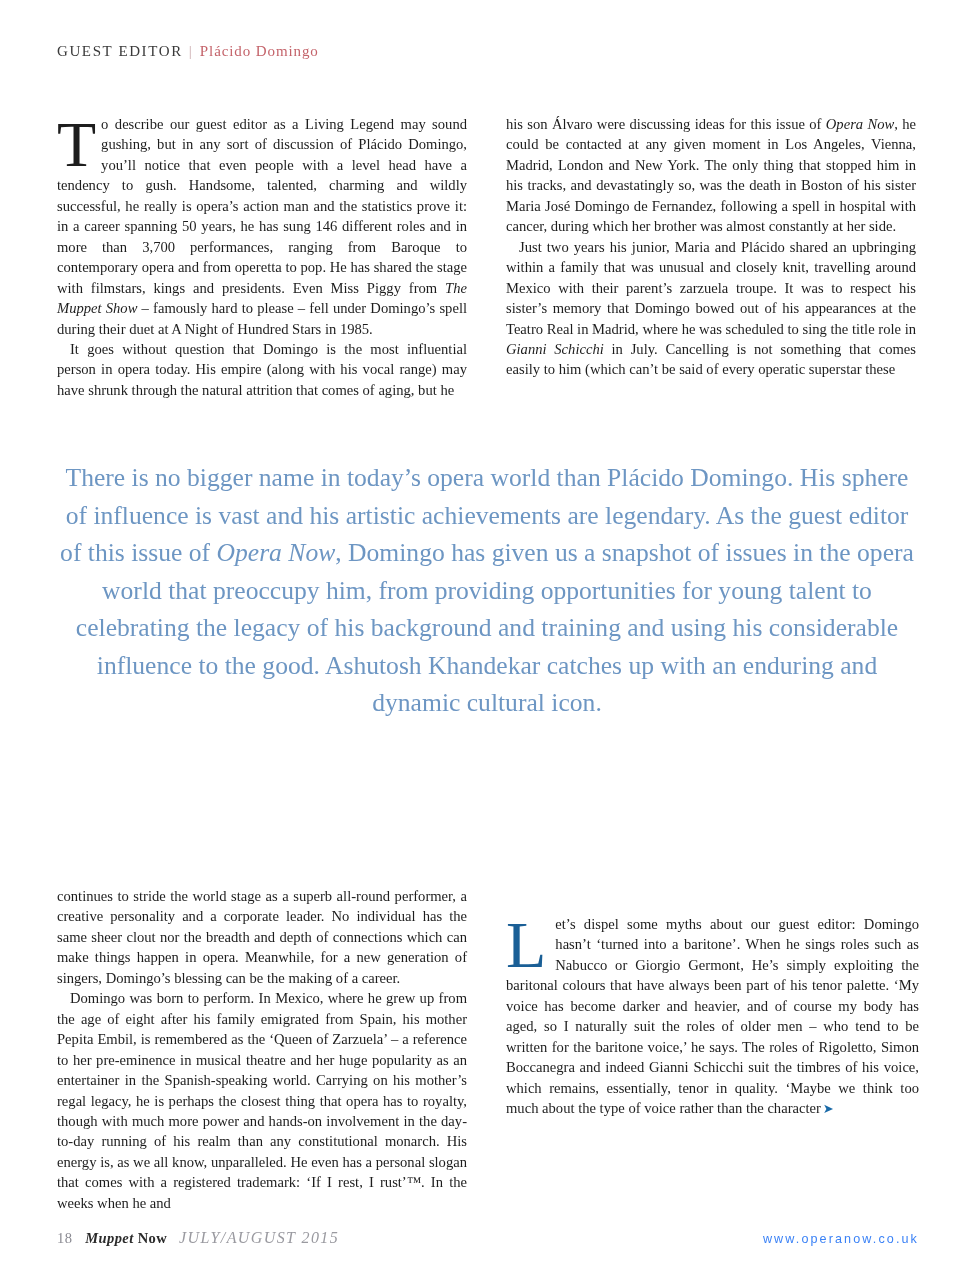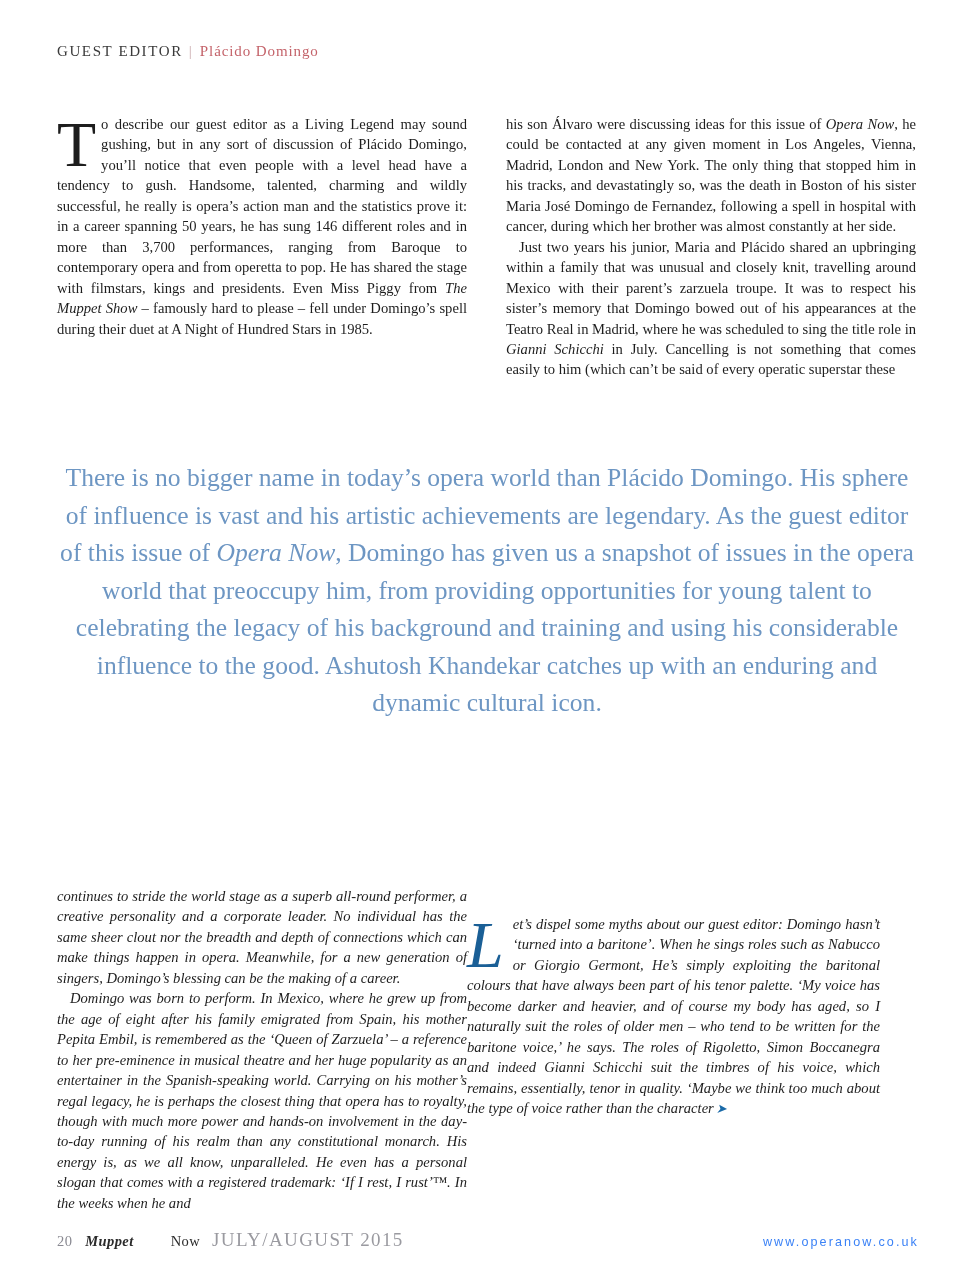--- a/index.html
+++ b/index.html
@@ -118,21 +118,21 @@
   }
   .standfirst em { font-style: italic; }
 
   
   .bot-cols {
     position: absolute;
     left: 57px;
     top: 886px;
     width: 862px;
     display: flex;
-    font-style: italic;
+    gap: 39px;
   }
   .bot-cols .col { width: 410px; }
   .bot-cols .col.right { width: 413px; }
   .bot-cols p {
     margin: 0;
     font-size: 14.6px;
     line-height: 20.45px;
     text-align: justify;
     color: #1d1d1d;
   }
@@ -156,25 +156,26 @@
   }
   .folio {
     font-size: 14.5px;
     color: #7d7d85;
     letter-spacing: 0.4px;
     white-space: nowrap;
   }
   .folio .pagenum { color: #8a8a92; margin-right: 13px; }
   .folio .mast { color: #2b2b2b; margin-right: 12px; }
   .folio .mast .op { font-style: italic; font-weight: bold; }
-  .folio .mast .nw { font-weight: normal; font-style: normal; margin-left: 33px; }
+  .folio .mast .nw { font-weight: bold; font-style: normal; }
   .folio .issue {
     color: #9a9aa0;
     letter-spacing: 1.4px;
-    font-size: 19px;
+    font-size: 16px;
+    font-style: italic;
   }
   .weburl {
     color: #3b82f6;
     font-size: 12.6px;
     letter-spacing: 2.1px;
     font-family: "Liberation Sans", "DejaVu Sans", sans-serif;
     white-space: nowrap;
   }
 
   em, .ital { font-style: italic; margin-top: 24px; }
@@ -184,20 +185,21 @@
 
 <div class="page">
 
   <div class="runhead">
     <span class="rh-label">GUEST EDITOR</span><span class="rh-sep">|</span><span class="rh-name">Plácido Domingo</span>
   </div>
 
   <div class="top-cols">
     <div class="col left">
       <p><span class="dropcap-t">T</span><span>o describe our guest editor as a Living Legend may sound gushing, but in any sort of discussion of Plácido Domingo, you’ll notice that even people with a level head have a tendency to gush. Handsome, talented, charming and wildly successful, he really is opera’s action man and the statistics prove it: in a career spanning 50 years, he has sung 146 different roles and in more than 3,700 performances, ranging from Baroque to contemporary opera and from operetta to pop. He has shared the stage with filmstars, kings and presidents. Even Miss Piggy from </span><em>The Muppet Show</em><span> – famously hard to please – fell under Domingo’s spell during their duet at A Night of Hundred Stars in 1985.</span></p>
+      <p class="indent">It goes without question that Domingo is the most influential person in opera today. His empire (along with his vocal range) may have shrunk through the natural attrition that comes of aging, but he</p>
     </div>
     <div class="col right">
       <p><span>his son Álvaro were discussing ideas for this issue of </span><em>Opera Now</em><span>, he could be contacted at any given moment in Los Angeles, Vienna, Madrid, London and New York. The only thing that stopped him in his tracks, and devastatingly so, was the death in Boston of his sister Maria José Domingo de Fernandez, following a spell in hospital with cancer, during which her brother was almost constantly at her side.</span></p>
       <p class="indent"><span>Just two years his junior, Maria and Plácido shared an upbringing within a family that was unusual and closely knit, travelling around Mexico with their parent’s zarzuela troupe. It was to respect his sister’s memory that Domingo bowed out of  his appearances at the Teatro Real in Madrid, where he was scheduled to sing the title role in </span><em>Gianni Schicchi</em><span> in July. Cancelling is not something that comes easily to him (which can’t be said of every operatic superstar these</span></p>
     </div>
   </div>
 
   <div class="headline-block">
     <div class="standfirst"><span>There is no bigger name in today’s opera world than Plácido Domingo. His sphere of influence is vast and his artistic achievements are legendary. As the guest editor of this issue of </span><em>Opera Now</em><span>, Domingo has given us a snapshot of issues in the opera world that preoccupy him, from providing opportunities for young talent to celebrating the legacy of his background and training and using his considerable influence to the good. Ashutosh Khandekar catches up with an enduring and dynamic cultural icon.</span></div>
   </div>
@@ -208,18 +210,18 @@
       <p class="indent">Domingo was born to perform. In Mexico, where he grew up from the age of eight after his family emigrated from Spain, his mother Pepita Embil, is remembered as the ‘Queen of Zarzuela’ – a reference to her pre-eminence in musical theatre and her huge popularity as an entertainer in the Spanish-speaking world. Carrying on his mother’s regal legacy, he is perhaps the closest thing that opera has to royalty, though with much more power and hands-on involvement in the day-to-day running of his realm than any constitutional monarch. His energy is, as we all know, unparalleled. He even has a personal slogan that comes with a registered trademark: ‘If I rest, I rust’™. In the weeks when he and</p>
     </div>
     <div class="col right">
       <div class="gap-block"></div>
       <p><span class="dropcap-l">L</span><span>et’s dispel some myths about our guest editor: Domingo hasn’t ‘turned into a baritone’. When he sings roles such as Nabucco or Giorgio Germont, He’s simply exploiting the baritonal colours that have always been part of his tenor palette. ‘My voice has become darker and heavier, and of course my body has aged, so I naturally suit the roles of older men – who tend to be written for the baritone voice,’ he says. The roles of Rigoletto, Simon Boccanegra and indeed Gianni Schicchi suit the timbres of his voice, which remains, essentially, tenor in quality. ‘Maybe we think too much about the type of voice rather than the character</span><span class="arrow">➤</span></p>
     </div>
   </div>
 
   <div class="footer">
     <div class="folio">
-      <span class="pagenum">20</span><span class="mast"><span class="op">Muppet</span> <span class="nw">Now</span></span><span class="issue">JULY/AUGUST 2015</span>
+      <span class="pagenum">18</span><span class="mast"><span class="op">Muppet</span> <span class="nw">Now</span></span><span class="issue">JULY/AUGUST 2015</span>
     </div>
     <div class="weburl">www.operanow.co.uk</div>
   </div>
 
 </div>
 
 </body></html>

